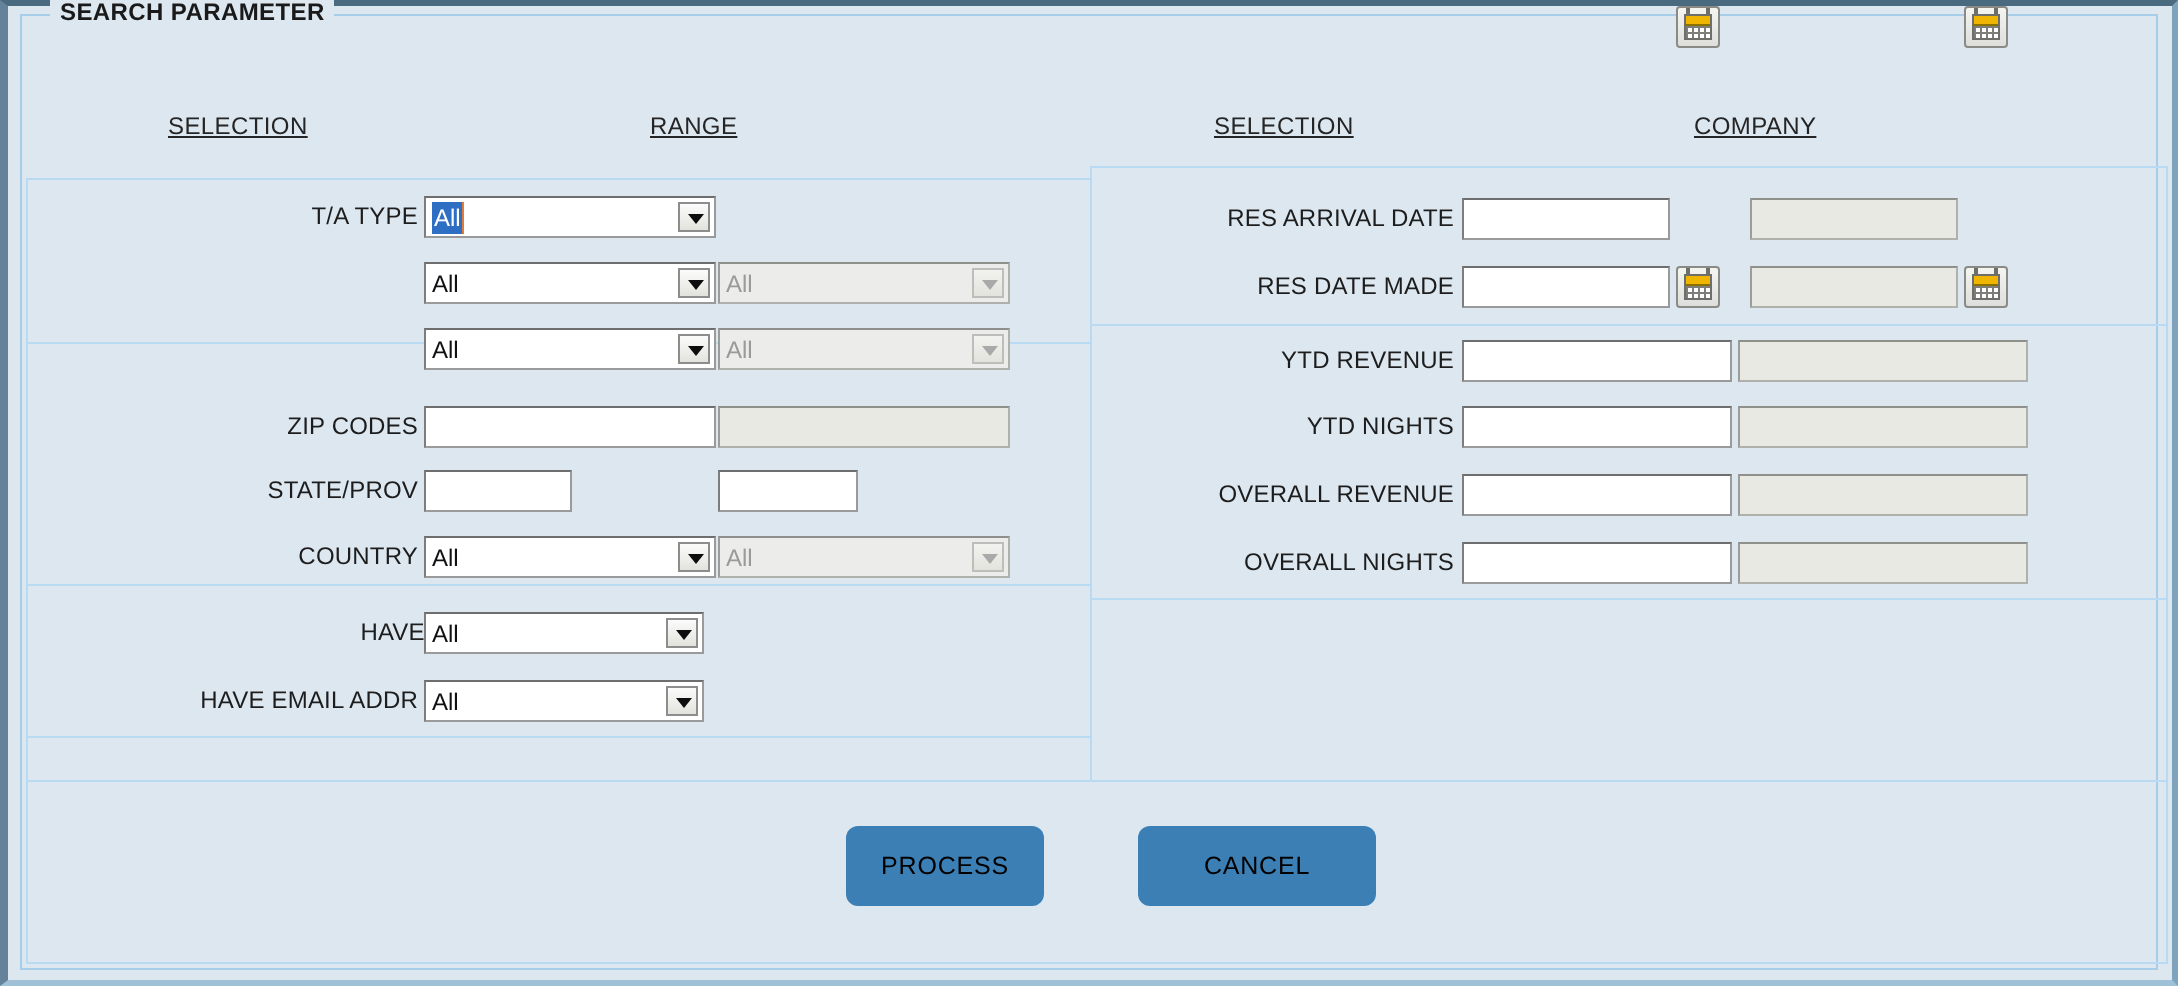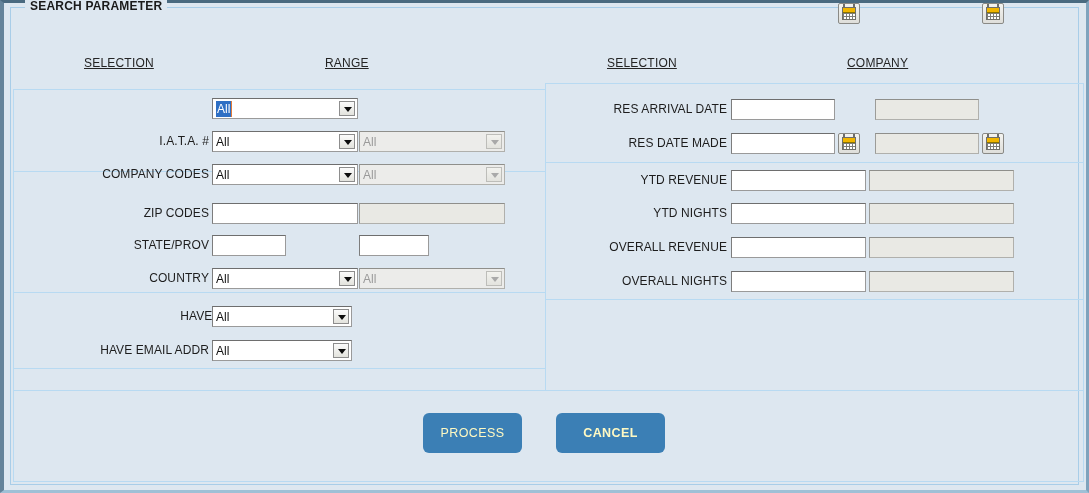--- a/index.html
+++ b/index.html
@@ -171,29 +171,29 @@
     position:absolute;top:0px;width:2px;height:4px;background:#6e6e6a;
   }
   .cal .ring.a{left:4px;}
   .cal .ring.b{right:4px;}
 
   
   .btn{
     position:absolute;top:410px;height:40px;
     background:#3b7fb5;
     border:none;border-radius:6px;
-    color:#fef9c3;
+    color:#000000;
     font-size:12.5px;
     font-family:"Liberation Sans","DejaVu Sans",sans-serif;
     letter-spacing:.4px;
     cursor:pointer;
     text-align:center;
   }
   #btn-process{left:419px;width:99px;}
-  #btn-cancel {left:552px;width:109px;font-weight:bold;}
+  #btn-cancel {left:565px;width:119px;}
 </style>
 </head>
 <body>
 
 <div id="app">
 
   <div id="groupbox">
     <div id="grouplegend">SEARCH PARAMETER</div>
   </div>
 
@@ -204,40 +204,37 @@
 
   <div class="panel" id="p-l1"></div>
   <div class="panel" id="p-l2"></div>
   <div class="panel" id="p-l3"></div>
   <div class="panel" id="p-l4"></div>
   <div class="panel" id="p-r1"></div>
   <div class="panel" id="p-r2"></div>
   <div class="panel" id="p-r3"></div>
   <div class="panel" id="p-btm"></div>
 
+  <div class="row" style="left:0px;top:95px;width:205px;">
+    <span class="lbl">T/A TYPE</span>
+  </div>
   <div class="combo" style="left:208px;top:95px;width:146px;">
     <span class="val sel">All</span>
     <span class="arw"></span>
   </div>
 
-  <div class="row" style="left:0px;top:128px;width:205px;">
-    <span class="lbl">I.A.T.A. #</span>
-  </div>
   <div class="combo" style="left:208px;top:128px;width:146px;">
     <span class="val">All</span>
     <span class="arw"></span>
   </div>
   <div class="combo dis" style="left:355px;top:128px;width:146px;">
     <span class="val">All</span>
     <span class="arw"></span>
   </div>
 
-  <div class="row" style="left:0px;top:161px;width:205px;">
-    <span class="lbl">COMPANY CODES</span>
-  </div>
   <div class="combo" style="left:208px;top:161px;width:146px;">
     <span class="val">All</span>
     <span class="arw"></span>
   </div>
   <div class="combo dis" style="left:355px;top:161px;width:146px;">
     <span class="val">All</span>
     <span class="arw"></span>
   </div>
 
   <div class="row" style="left:0px;top:200px;width:205px;">

